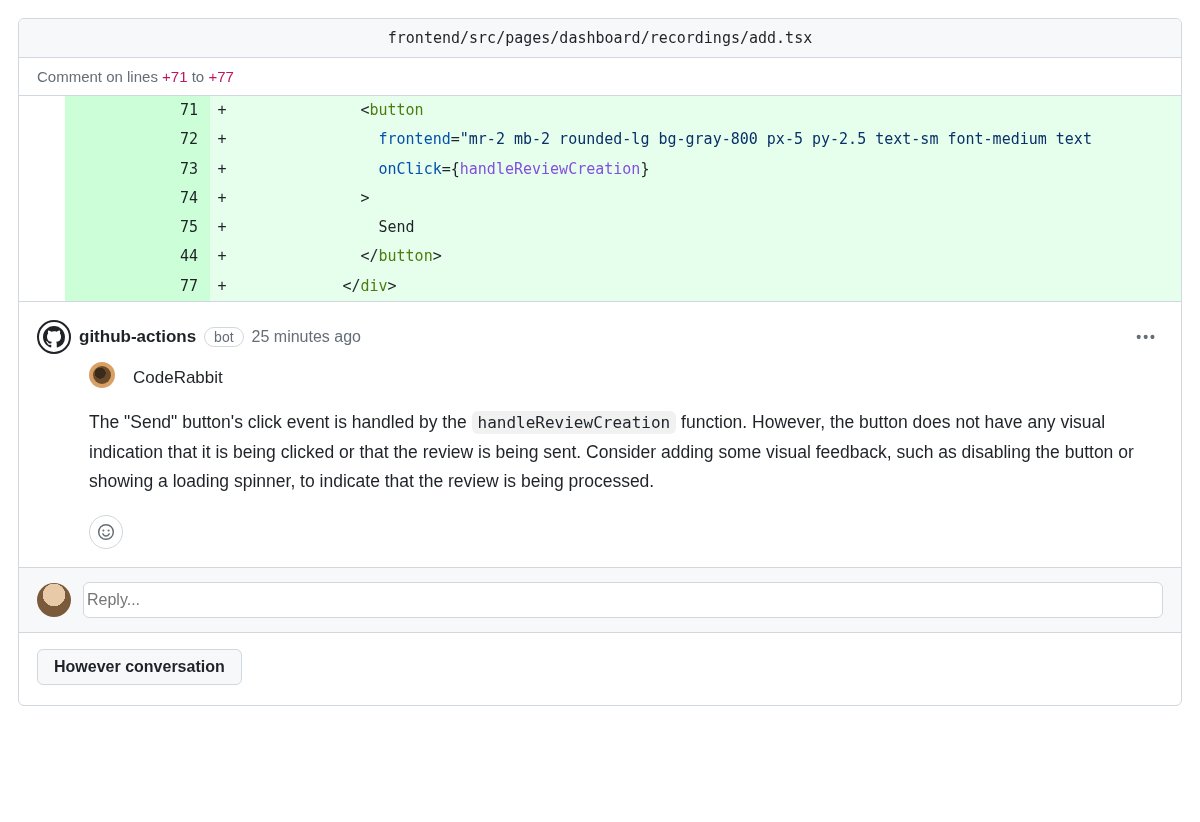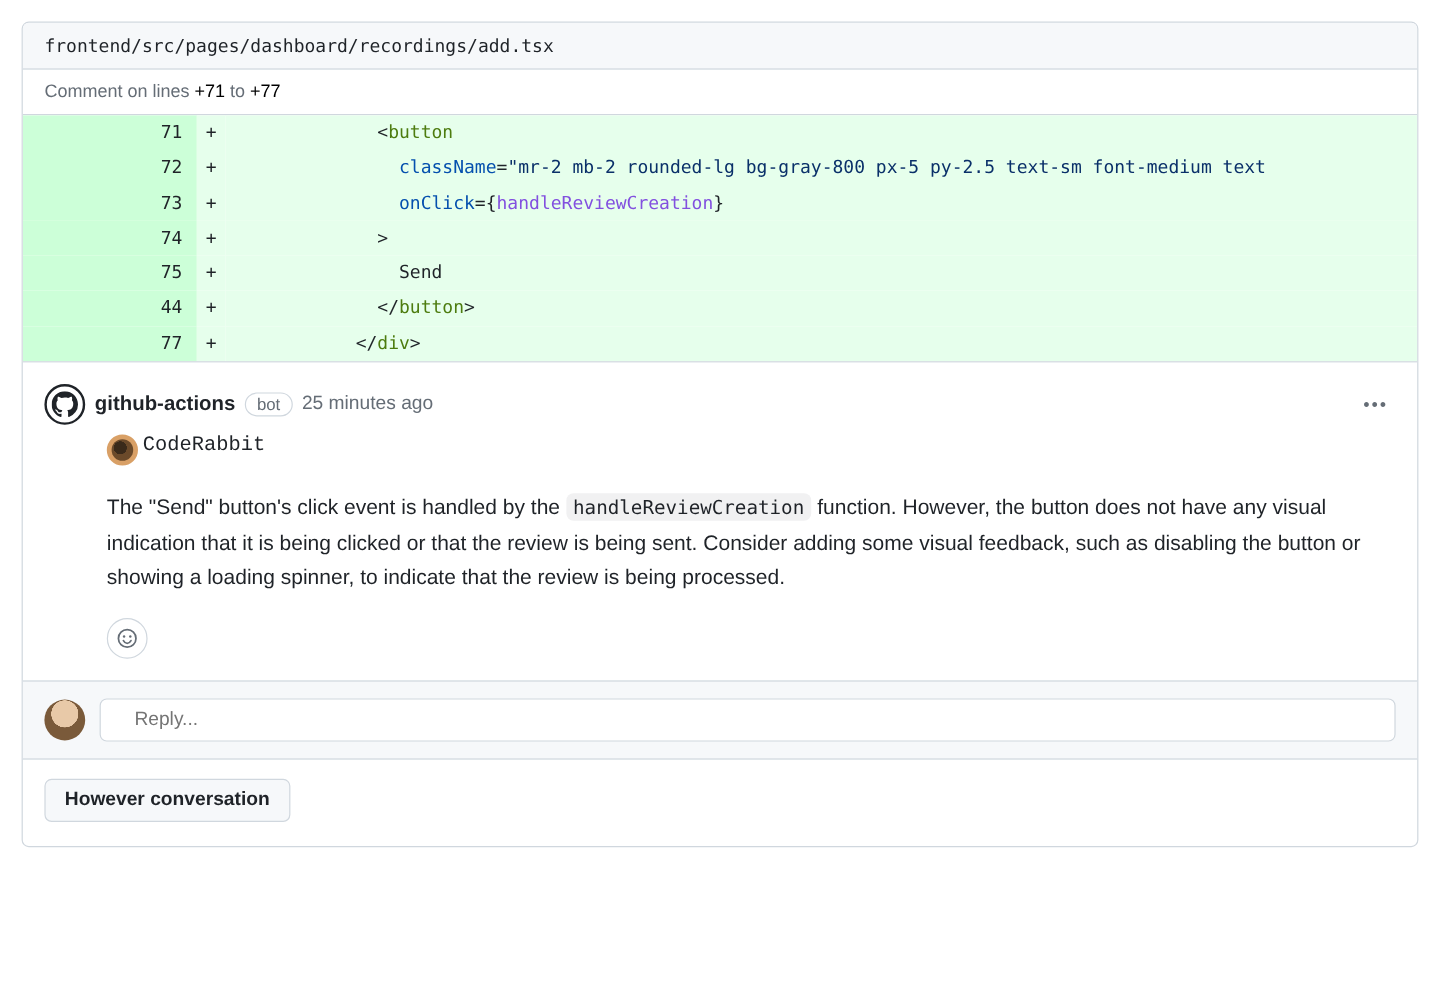--- a/index.html
+++ b/index.html
@@ -15,37 +15,38 @@
     border-radius: 6px;
     overflow: hidden;
   }
   .file-header {
     background: #f6f8fa;
     padding: 10px 18px;
     font-family: ui-monospace, SFMono-Regular, "SF Mono", Menlo, Consolas, monospace;
     font-size: 15px;
     border-bottom: 1px solid #d0d7de;
     color: #1f2328;
+    text-align: center;
   }
   .line-range {
     padding: 10px 18px 10px 18px;
     color: #656d76;
     font-size: 15px;
     border-bottom: 1px solid #d0d7de;
   }
-  .line-range .plus { color: #000000; }
+  .line-range .plus { color: #be185d; }
   .code-block {
     font-family: ui-monospace, SFMono-Regular, "SF Mono", Menlo, Consolas, monospace;
     font-size: 15px;
     line-height: 1.95;
     border-bottom: 1px solid #d0d7de;
     overflow: hidden;
     white-space: nowrap;
   }
-  .code-row { display: flex; }
+  .code-row { display: flex; margin-left: 46px; }
   .ln-col {
     min-width: 145px;
     text-align: right;
     padding-right: 12px;
     background: #ccffd8;
     color: #1f2328;
     user-select: none;
   }
   .marker-col {
     min-width: 24px;
@@ -75,21 +76,21 @@
     flex-shrink: 0;
   }
   .avatar svg { width: 22px; height: 22px; }
   .author { font-weight: 600; font-size: 17px; color: #1f2328; }
   .bot-badge {
     border: 1px solid #d0d7de; border-radius: 20px;
     padding: 1px 9px; font-size: 14px; color: #656d76;
   }
   .timestamp { color: #656d76; font-size: 16px; }
   .kebab { margin-left: auto; color: #656d76; letter-spacing: 2px; font-weight: 700; cursor: pointer; padding: 0 6px;}
-  .sub-head { display: flex; align-items: flex-start; gap: 4px; margin: 8px 0 0 52px; font-family: Liberation Mono, monospace; }
+  .sub-head { display: flex; align-items: flex-end; gap: 18px; margin: 8px 0 0 52px; }
   .coderabbit-avatar {
     width: 26px; height: 26px; border-radius: 50%;
     background: #d9a066; display:inline-block; position: relative; overflow:hidden;
   }
   .coderabbit-avatar::after{
     content:""; position:absolute; inset:4px; border-radius:50%;
     background: radial-gradient(circle at 40% 40%, #3a2a1a 0 35%, #6b4a2a 36% 100%);
   }
   .coderabbit-name { font-size: 17px; color: #1f2328; }
   .comment-body {
@@ -112,21 +113,21 @@
     border-top: 1px solid #d0d7de; border-bottom: 1px solid #d0d7de;
     display:flex; align-items:center; gap:12px;
   }
   .reply-avatar {
     width:34px; height:34px; border-radius:50%;
     background: radial-gradient(circle at 50% 35%, #e8c9a8 0 40%, #7a5a3a 41% 100%);
     flex-shrink:0;
   }
   .reply-input {
     flex:1; border:1px solid #d0d7de; border-radius:6px;
-    padding: 8px 28px; font-size:16px; color:#656d76; background:#fff;
+    padding: 8px 3px; font-size:16px; color:#656d76; background:#fff;
     outline:none;
   }
   .footer { padding: 16px 18px 20px 18px; }
   .resolve-btn {
     border:1px solid #d0d7de; border-radius:6px; background:#f6f8fa;
     padding: 8px 16px; font-size:16px; font-weight:600; color:#1f2328;
     cursor:pointer;
   }
 </style>
 </head>
@@ -142,21 +143,21 @@
 
   <div class="code-block" id="code-block">
       <div class="code-row">
         <div class="ln-col">71</div>
         <div class="marker-col">+</div>
         <div class="code-col">              <span class="tok-punc">&lt;</span><span class="tok-tag">button</span></div>
       </div>
       <div class="code-row">
         <div class="ln-col">72</div>
         <div class="marker-col">+</div>
-        <div class="code-col">                <span class="tok-attr">className</span><span class="tok-punc">=</span><span class="tok-str">"mr-2 mb-2 rounded-lg bg-gray-800 px-5 py-2.5 text-sm font-medium text</span></div>
+        <div class="code-col">                <span class="tok-attr">frontend</span><span class="tok-punc">=</span><span class="tok-str">"mr-2 mb-2 rounded-lg bg-gray-800 px-5 py-2.5 text-sm font-medium text</span></div>
       </div>
       <div class="code-row">
         <div class="ln-col">73</div>
         <div class="marker-col">+</div>
         <div class="code-col">                <span class="tok-attr">onClick</span><span class="tok-punc">={</span><span class="tok-func">handleReviewCreation</span><span class="tok-punc">}</span></div>
       </div>
       <div class="code-row">
         <div class="ln-col">74</div>
         <div class="marker-col">+</div>
         <div class="code-col">              <span class="tok-punc">&gt;</span></div>

